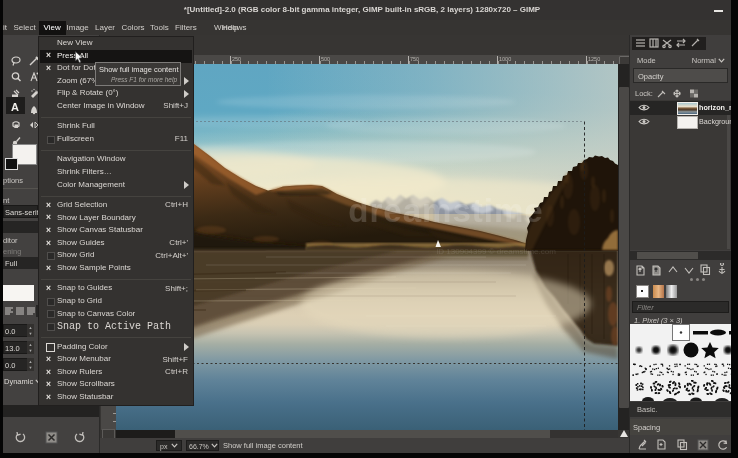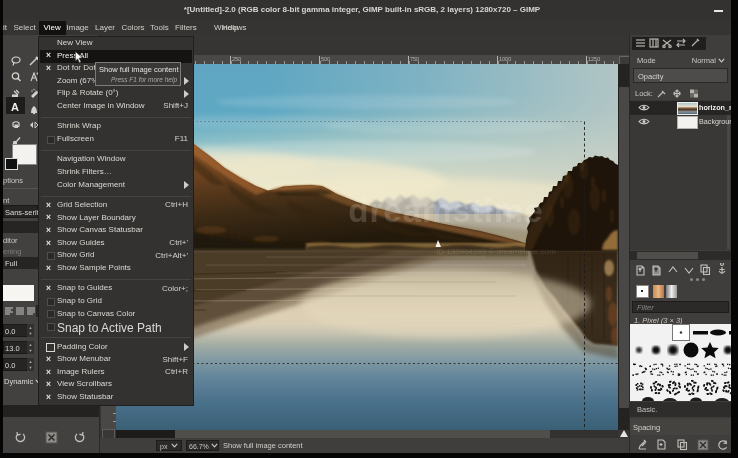--- a/index.html
+++ b/index.html
@@ -970,21 +970,21 @@
       <div class="abs txt" style="left:18px;top:13.6px;font-size:8px;color:#f2f0ed;">Press All</div>
       <div class="abs txt" style="left:7px;top:26.0px;font-size:8.5px;font-weight:bold;color:#e8e5e1;">×</div>
       <div class="abs txt" style="left:18px;top:26.2px;font-size:8px;color:#dcd8d4;">Dot for Dot</div>
       <div class="abs txt" style="left:18px;top:38.8px;font-size:8px;color:#dcd8d4;">Zoom (67%)</div>
       <div class="abs" style="right:4px;top:40.1px;width:0;height:0;border-top:4px solid transparent;border-bottom:4px solid transparent;border-left:5px solid #cfccc8;"></div>
       <div class="abs txt" style="left:18px;top:51.4px;font-size:8px;color:#dcd8d4;">Flip &amp; Rotate (0°)</div>
       <div class="abs" style="right:4px;top:52.7px;width:0;height:0;border-top:4px solid transparent;border-bottom:4px solid transparent;border-left:5px solid #cfccc8;"></div>
       <div class="abs txt" style="left:18px;top:64.0px;font-size:8px;color:#dcd8d4;">Center Image in Window</div>
       <div class="abs txt" style="right:5px;top:64.3px;font-size:8px;color:#d6d2ce;">Shift+J</div>
       <div class="abs" style="left:2px;top:80.0px;width:150px;height:1px;background:#45433f;"></div>
-      <div class="abs txt" style="left:18px;top:84.4px;font-size:8px;color:#dcd8d4;">Shrink Wrap</div>
+      <div class="abs txt" style="left:18px;top:84.4px;font-size:8px;color:#dcd8d4;">Shrink Full</div>
       <div class="abs" style="left:7.5px;top:98.8px;width:8px;height:8px;background:#2a2928;border:1px solid #504e4c;box-sizing:border-box;"></div>
       <div class="abs txt" style="left:18px;top:97.0px;font-size:8px;color:#dcd8d4;">Fullscreen</div>
       <div class="abs txt" style="right:5px;top:97.3px;font-size:8px;color:#d6d2ce;">F11</div>
       <div class="abs" style="left:2px;top:113.0px;width:150px;height:1px;background:#45433f;"></div>
       <div class="abs txt" style="left:18px;top:117.4px;font-size:8px;color:#dcd8d4;">Navigation Window</div>
       <div class="abs txt" style="left:18px;top:130.0px;font-size:8px;color:#dcd8d4;">Shrink Filters…</div>
       <div class="abs txt" style="left:18px;top:142.6px;font-size:8px;color:#dcd8d4;">Color Management</div>
       <div class="abs" style="right:4px;top:143.9px;width:0;height:0;border-top:4px solid transparent;border-bottom:4px solid transparent;border-left:5px solid #cfccc8;"></div>
       <div class="abs" style="left:2px;top:158.6px;width:150px;height:1px;background:#45433f;"></div>
       <div class="abs txt" style="left:7px;top:162.8px;font-size:8.5px;font-weight:bold;color:#e8e5e1;">×</div>
@@ -998,39 +998,39 @@
       <div class="abs txt" style="left:18px;top:200.8px;font-size:8px;color:#dcd8d4;">Show Guides</div>
       <div class="abs txt" style="right:5px;top:201.1px;font-size:8px;color:#d6d2ce;">Ctrl+'</div>
       <div class="abs" style="left:7.5px;top:215.2px;width:8px;height:8px;background:#2a2928;border:1px solid #504e4c;box-sizing:border-box;"></div>
       <div class="abs txt" style="left:18px;top:213.4px;font-size:8px;color:#dcd8d4;">Show Grid</div>
       <div class="abs txt" style="right:5px;top:213.7px;font-size:8px;color:#d6d2ce;">Ctrl+Alt+'</div>
       <div class="abs txt" style="left:7px;top:225.8px;font-size:8.5px;font-weight:bold;color:#e8e5e1;">×</div>
       <div class="abs txt" style="left:18px;top:226.0px;font-size:8px;color:#dcd8d4;">Show Sample Points</div>
       <div class="abs" style="left:2px;top:242.0px;width:150px;height:1px;background:#45433f;"></div>
       <div class="abs txt" style="left:7px;top:246.2px;font-size:8.5px;font-weight:bold;color:#e8e5e1;">×</div>
       <div class="abs txt" style="left:18px;top:246.4px;font-size:8px;color:#dcd8d4;">Snap to Guides</div>
-      <div class="abs txt" style="right:5px;top:246.7px;font-size:8px;color:#d6d2ce;">Color+;</div>
+      <div class="abs txt" style="right:5px;top:246.7px;font-size:8px;color:#d6d2ce;">Shift+;</div>
       <div class="abs" style="left:7.5px;top:260.8px;width:8px;height:8px;background:#2a2928;border:1px solid #504e4c;box-sizing:border-box;"></div>
       <div class="abs txt" style="left:18px;top:259.0px;font-size:8px;color:#dcd8d4;">Snap to Grid</div>
       <div class="abs" style="left:7.5px;top:273.4px;width:8px;height:8px;background:#2a2928;border:1px solid #504e4c;box-sizing:border-box;"></div>
       <div class="abs txt" style="left:18px;top:271.6px;font-size:8px;color:#dcd8d4;">Snap to Canvas Color</div>
       <div class="abs" style="left:7.5px;top:286.0px;width:8px;height:8px;background:#2a2928;border:1px solid #504e4c;box-sizing:border-box;"></div>
-      <div class="abs txt" style="left:18px;top:284.2px;font-size:12px;color:#dcd8d4;">Snap to Active Path</div>
+      <div class="abs txt" style="left:18px;top:284.2px;font-size:10px;color:#dcd8d4;font-family:Liberation Mono, monospace;">Snap to Active Path</div>
       <div class="abs" style="left:2px;top:300.2px;width:150px;height:1px;background:#45433f;"></div>
       <div class="abs" style="left:7px;top:305.9px;width:9px;height:9px;background:#343230;border:1px solid #dcd9d5;box-sizing:border-box;"></div>
       <div class="abs txt" style="left:18px;top:304.6px;font-size:8px;color:#dcd8d4;">Padding Color</div>
       <div class="abs" style="right:4px;top:305.9px;width:0;height:0;border-top:4px solid transparent;border-bottom:4px solid transparent;border-left:5px solid #cfccc8;"></div>
       <div class="abs txt" style="left:7px;top:317.0px;font-size:8.5px;font-weight:bold;color:#e8e5e1;">×</div>
       <div class="abs txt" style="left:18px;top:317.2px;font-size:8px;color:#dcd8d4;">Show Menubar</div>
       <div class="abs txt" style="right:5px;top:317.5px;font-size:8px;color:#d6d2ce;">Shift+F</div>
       <div class="abs txt" style="left:7px;top:329.6px;font-size:8.5px;font-weight:bold;color:#e8e5e1;">×</div>
-      <div class="abs txt" style="left:18px;top:329.8px;font-size:8px;color:#dcd8d4;">Image Rulers</div>
+      <div class="abs txt" style="left:18px;top:329.8px;font-size:8px;color:#dcd8d4;">Show Rulers</div>
       <div class="abs txt" style="right:5px;top:330.1px;font-size:8px;color:#d6d2ce;">Ctrl+R</div>
       <div class="abs txt" style="left:7px;top:342.2px;font-size:8.5px;font-weight:bold;color:#e8e5e1;">×</div>
-      <div class="abs txt" style="left:18px;top:342.4px;font-size:8px;color:#dcd8d4;">View Scrollbars</div>
+      <div class="abs txt" style="left:18px;top:342.4px;font-size:8px;color:#dcd8d4;">Show Scrollbars</div>
       <div class="abs txt" style="left:7px;top:354.8px;font-size:8.5px;font-weight:bold;color:#e8e5e1;">×</div>
       <div class="abs txt" style="left:18px;top:355.0px;font-size:8px;color:#dcd8d4;">Show Statusbar</div>
     </div>
 
   <div class="abs" style="left:95px;top:62px;width:86px;height:24px;background:#3a3836;border:1px solid #7d7b79;box-sizing:border-box;z-index:60;">
     <div class="abs txt" style="left:3px;top:2px;font-size:7.5px;color:#e4e1de;">Show full image content</div>
     <div class="abs txt" style="right:3px;top:13px;font-size:6.5px;font-style:italic;color:#aaa7a3;">Press F1 for more help</div>
   </div>
 
   <svg class="abs" style="left:74px;top:51px;z-index:70;" width="11" height="13" viewBox="0 0 12 14">

